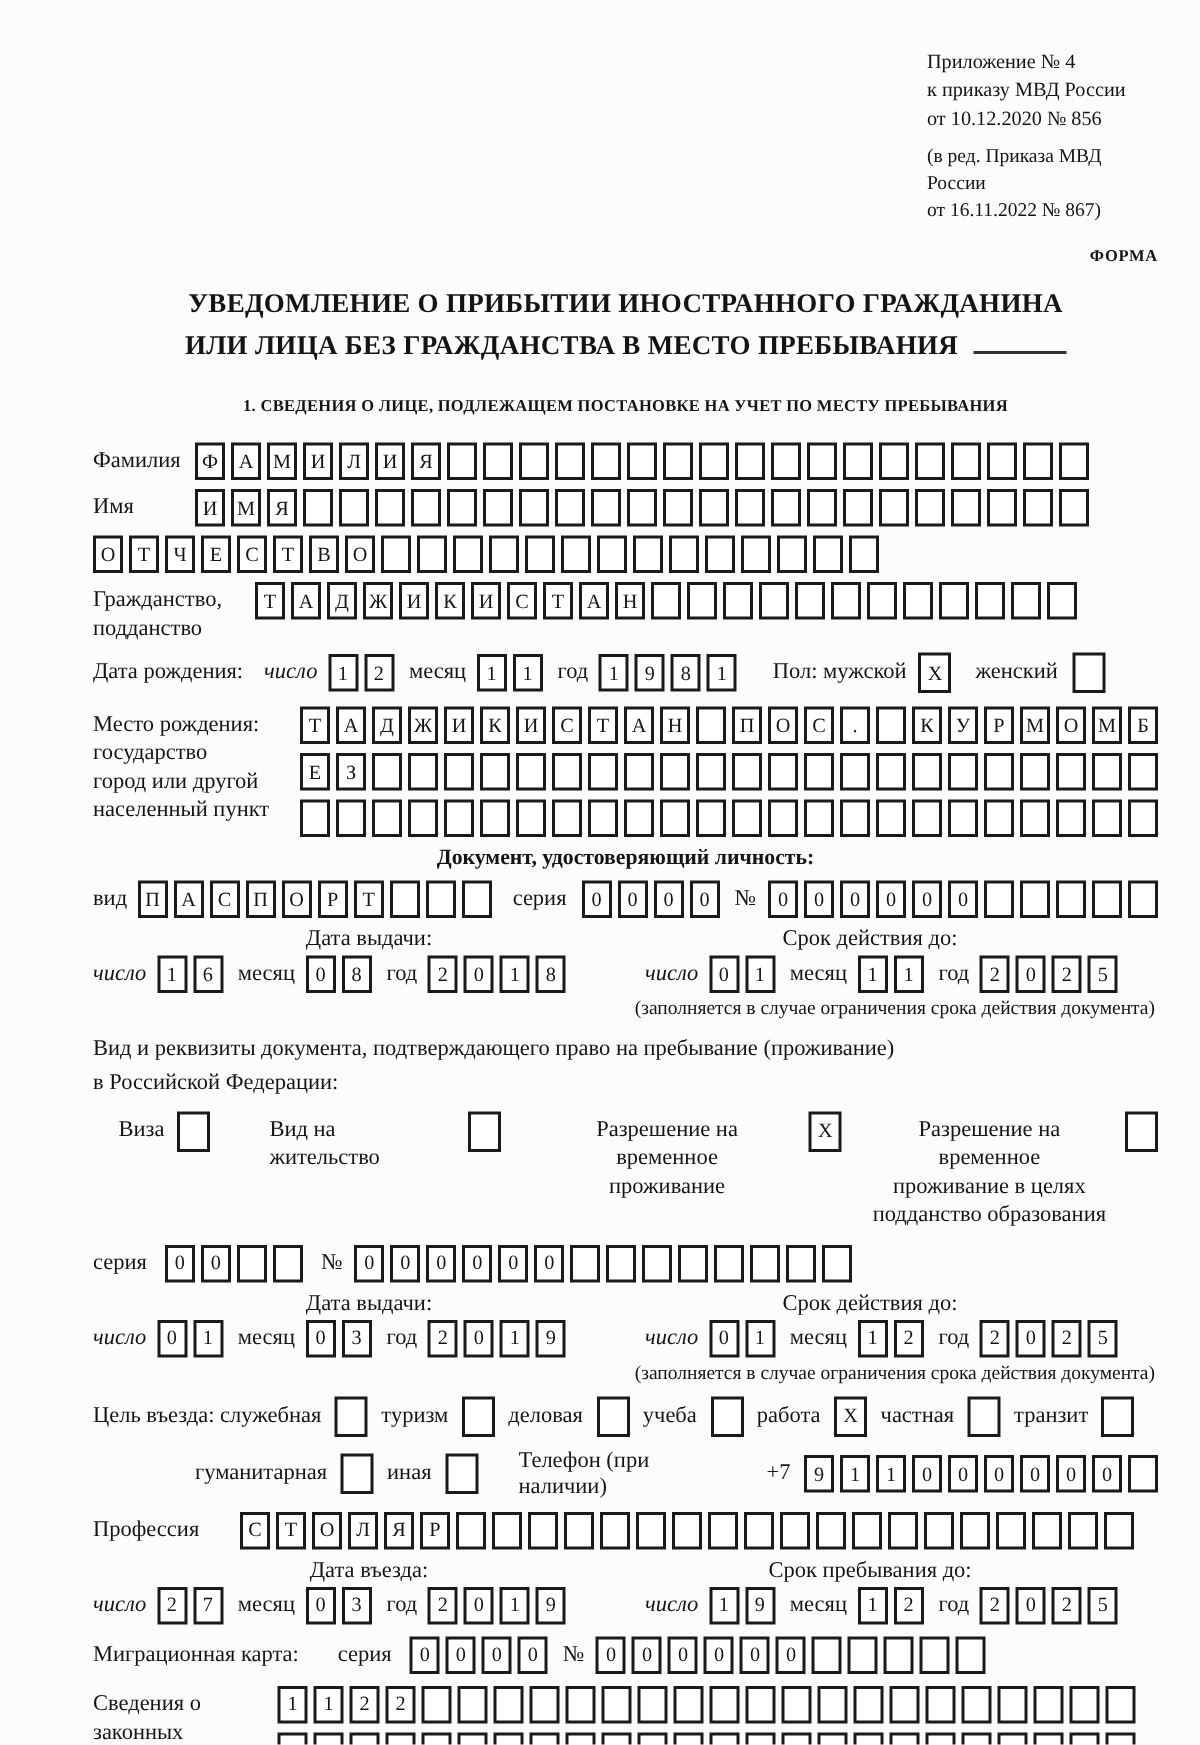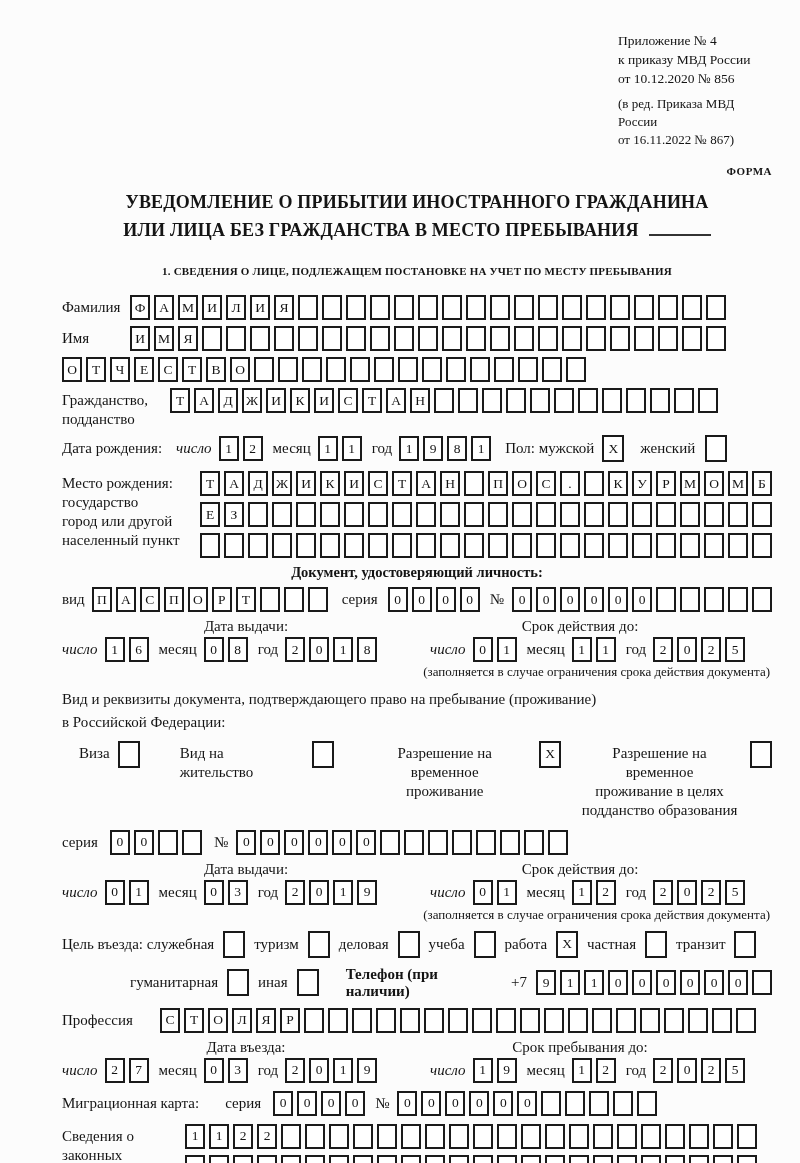--- a/index.html
+++ b/index.html
@@ -215,21 +215,21 @@
         <span class="box">2</span>
         <span class="dglab">месяц</span>
         <span class="box">1</span>
         <span class="box">1</span>
         <span class="dglab">год</span>
         <span class="box">1</span>
         <span class="box">9</span>
         <span class="box">8</span>
         <span class="box">1</span>
       </span>
-    <span style="margin-left:14px; margin-right:8px;">Пол: мужской</span>
+    <span style="margin-left:24px; margin-right:8px;">Пол: мужской</span>
     <span class="box cb">X</span>
     <span style="margin-left:16px; margin-right:10px;">женский</span>
     <span class="box cb"></span>
   </div>
 
   <div class="frow" style="margin-bottom:4px;">
     <span class="lab w138">
       <div>Место рождения:</div>
       <div>государство</div>
       <div>город или другой</div>
@@ -487,21 +487,21 @@
     <span class="box cb"></span>
     <span>транзит</span>
     <span class="box cb"></span>
   </div>
 
   <div class="purpose-row indent68">
     <span>гуманитарная</span>
     <span class="box cb"></span>
     <span>иная</span>
     <span class="box cb"></span>
-    <span style="margin-left:18px;font-weight:bold;">Телефон (при наличии)</span>
+    <span style="margin-left:18px;">Телефон (при наличии)</span>
     <span style="margin-left:18px;">+7</span>
     <span class="boxrow">
         <span class="box">9</span>
         <span class="box">1</span>
         <span class="box">1</span>
         <span class="box">0</span>
         <span class="box">0</span>
         <span class="box">0</span>
         <span class="box">0</span>
         <span class="box">0</span>

